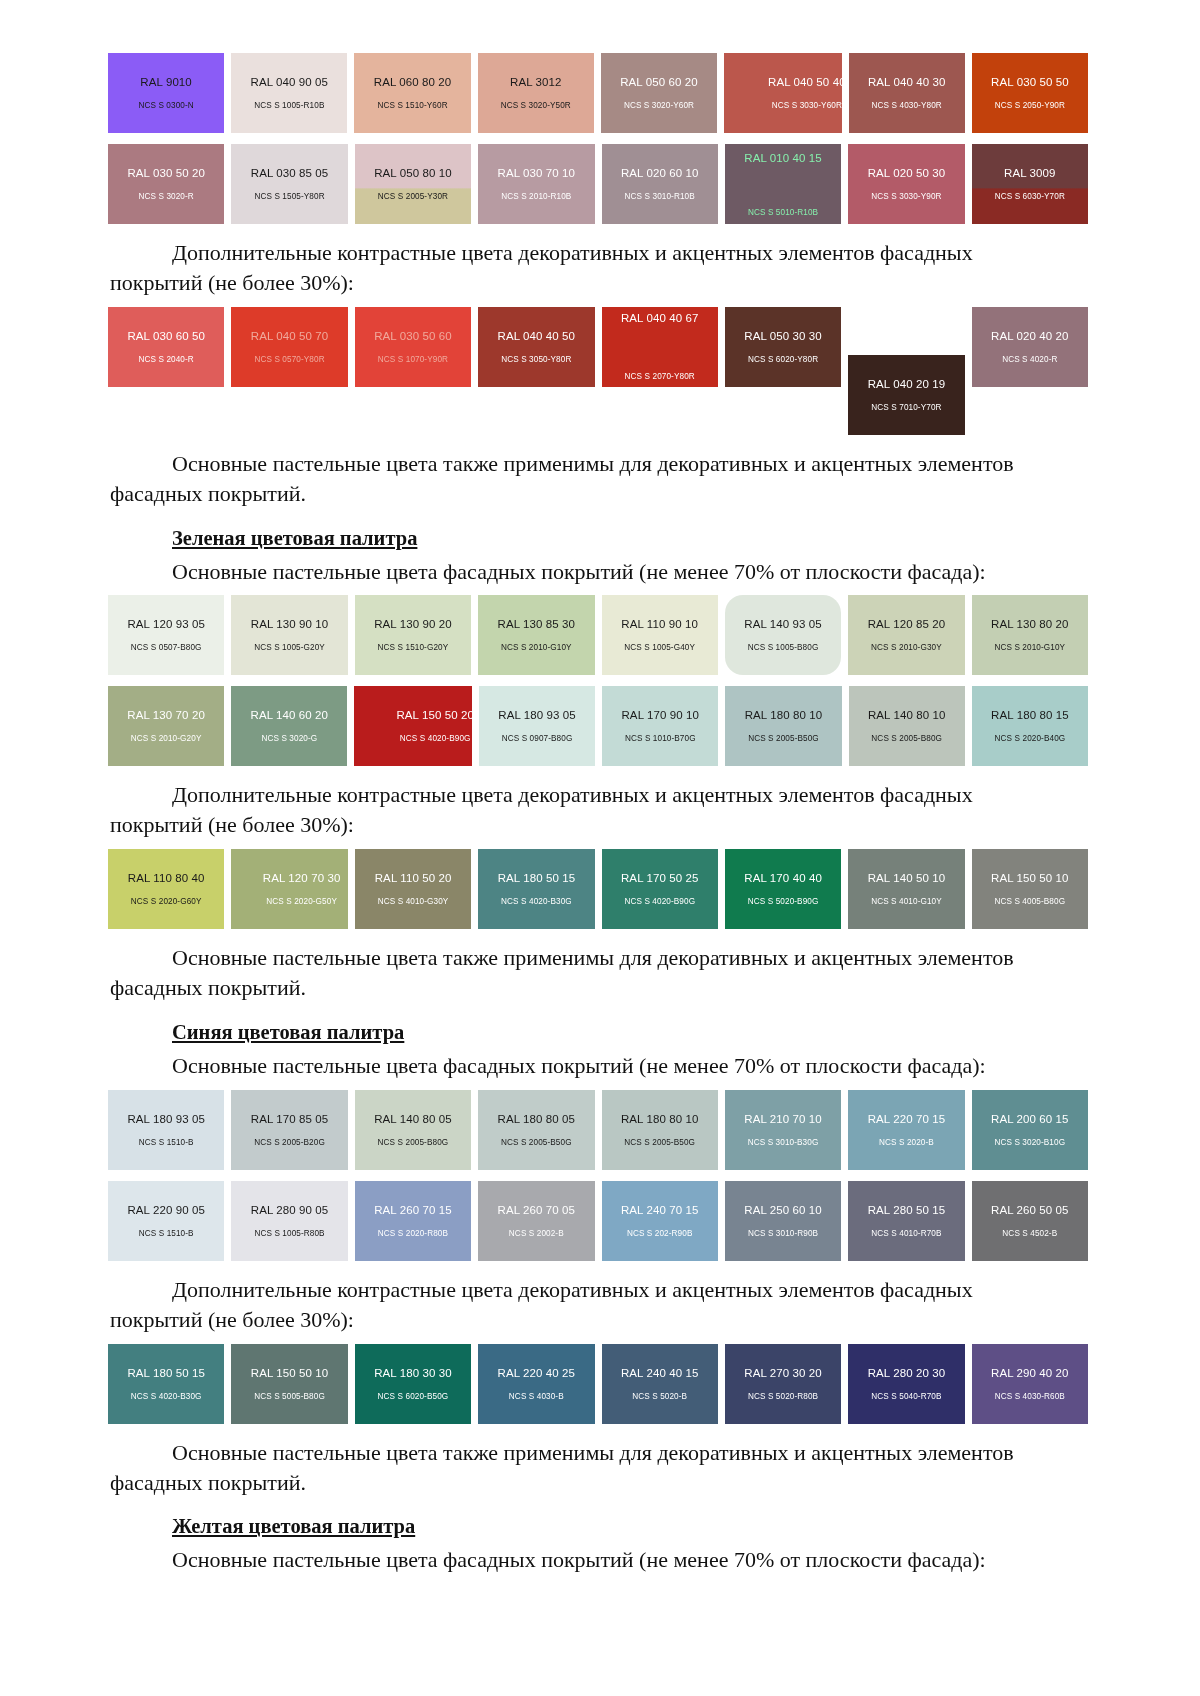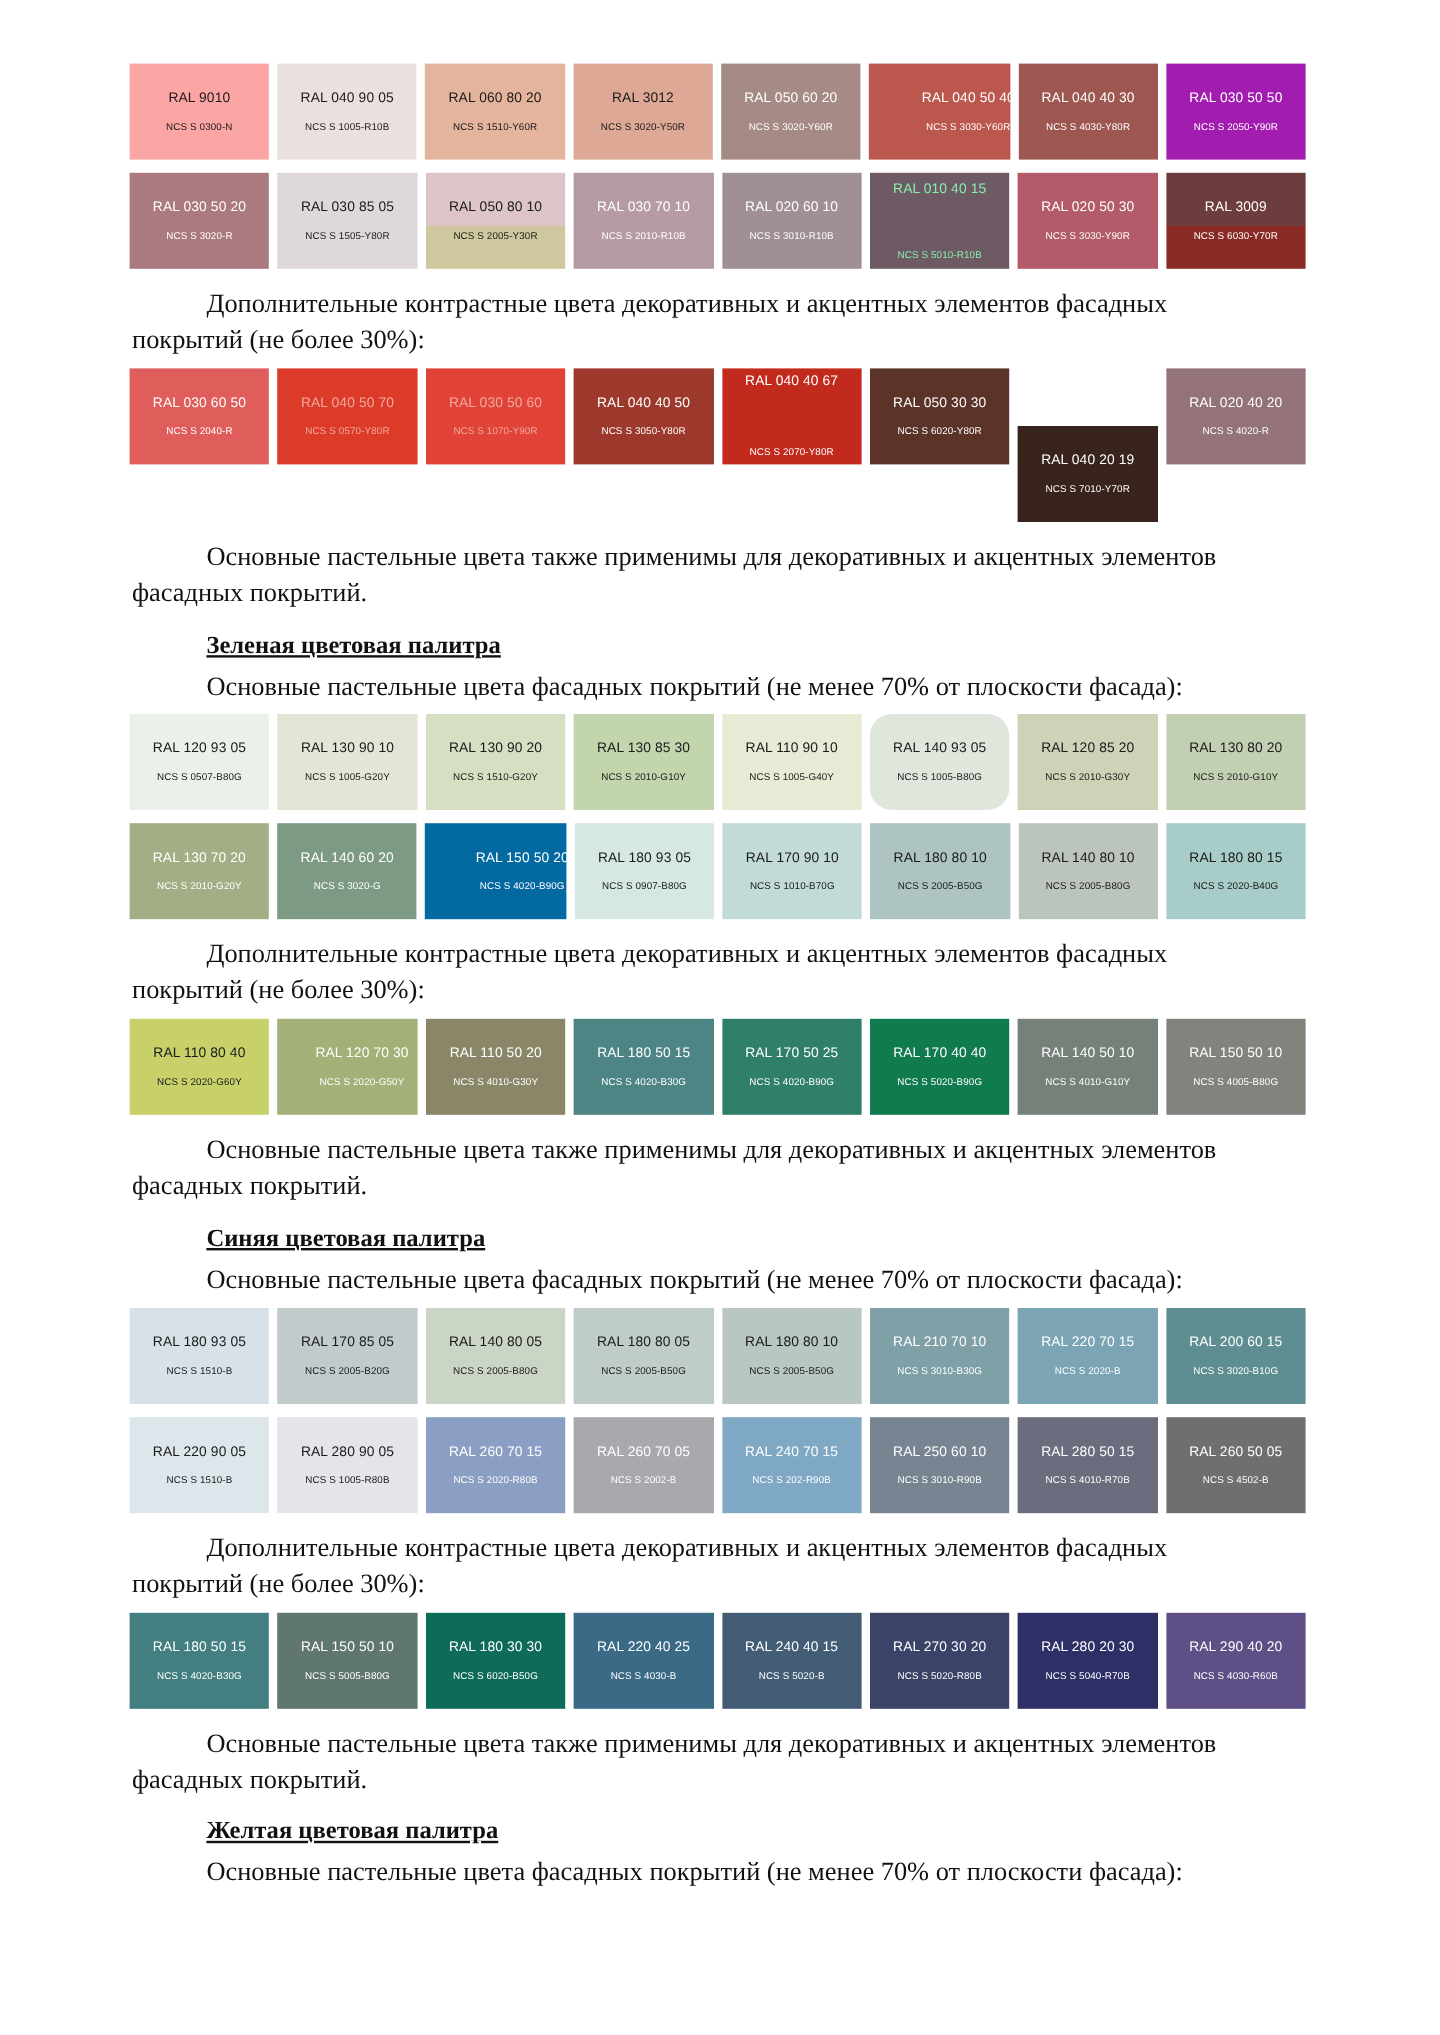--- a/index.html
+++ b/index.html
@@ -71,21 +71,21 @@
   }
   .row-gap-lg { margin-top: 11px; }
   .block-after { margin-bottom: 14px; }
 </style>
 </head>
 <body>
 
 <div class="page">
 
   <div class="swatch-row">
-      <div class="swatch" style="background: #fca5a5; color: rgb(26, 26, 26);">
+      <div class="swatch" style="background: #8b5cf6; color: rgb(26, 26, 26);">
         <div class="ral">RAL 9010</div>
         <div class="ncs">NCS S 0300-N</div>
       </div>
       <div class="swatch" style="background: rgb(234, 224, 221); color: rgb(26, 26, 26);">
         <div class="ral">RAL 040 90 05</div>
         <div class="ncs">NCS S 1005-R10B</div>
       </div>
       <div class="swatch" style="background: rgb(228, 180, 157); color: rgb(26, 26, 26);">
         <div class="ral">RAL 060 80 20</div>
         <div class="ncs">NCS S 1510-Y60R</div>
@@ -99,21 +99,21 @@
         <div class="ncs">NCS S 3020-Y60R</div>
       </div>
       <div class="swatch" style="background: rgb(187, 87, 76); color: rgb(255, 255, 255); padding-left: 48px;">
         <div class="ral">RAL 040 50 40</div>
         <div class="ncs">NCS S 3030-Y60R</div>
       </div>
       <div class="swatch" style="background: rgb(157, 87, 80); color: rgb(255, 255, 255);">
         <div class="ral">RAL 040 40 30</div>
         <div class="ncs">NCS S 4030-Y80R</div>
       </div>
-      <div class="swatch" style="background: #a21caf; color: rgb(255, 255, 255);">
+      <div class="swatch" style="background: #c2410c; color: rgb(255, 255, 255);">
         <div class="ral">RAL 030 50 50</div>
         <div class="ncs">NCS S 2050-Y90R</div>
       </div>
     </div>
 
   <div class="swatch-row row-gap-lg block-after">
       <div class="swatch" style="background: rgb(171, 122, 129); color: rgb(255, 255, 255);">
         <div class="ral">RAL 030 50 20</div>
         <div class="ncs">NCS S 3020-R</div>
       </div>
@@ -229,21 +229,21 @@
 
   <div class="swatch-row row-gap-lg block-after">
       <div class="swatch" style="background: rgb(163, 174, 134); color: rgb(255, 255, 255);">
         <div class="ral">RAL 130 70 20</div>
         <div class="ncs">NCS S 2010-G20Y</div>
       </div>
       <div class="swatch" style="background: rgb(125, 155, 132); color: rgb(255, 255, 255);">
         <div class="ral">RAL 140 60 20</div>
         <div class="ncs">NCS S 3020-G</div>
       </div>
-      <div class="swatch" style="background: #0369a1; color: rgb(255, 255, 255); padding-left: 44px;">
+      <div class="swatch" style="background: #b91c1c; color: rgb(255, 255, 255); padding-left: 44px;">
         <div class="ral">RAL 150 50 20</div>
         <div class="ncs">NCS S 4020-B90G</div>
       </div>
       <div class="swatch" style="background: rgb(214, 232, 227); color: rgb(26, 26, 26);">
         <div class="ral">RAL 180 93 05</div>
         <div class="ncs">NCS S 0907-B80G</div>
       </div>
       <div class="swatch" style="background: rgb(195, 219, 214); color: rgb(26, 26, 26);">
         <div class="ral">RAL 170 90 10</div>
         <div class="ncs">NCS S 1010-B70G</div>

